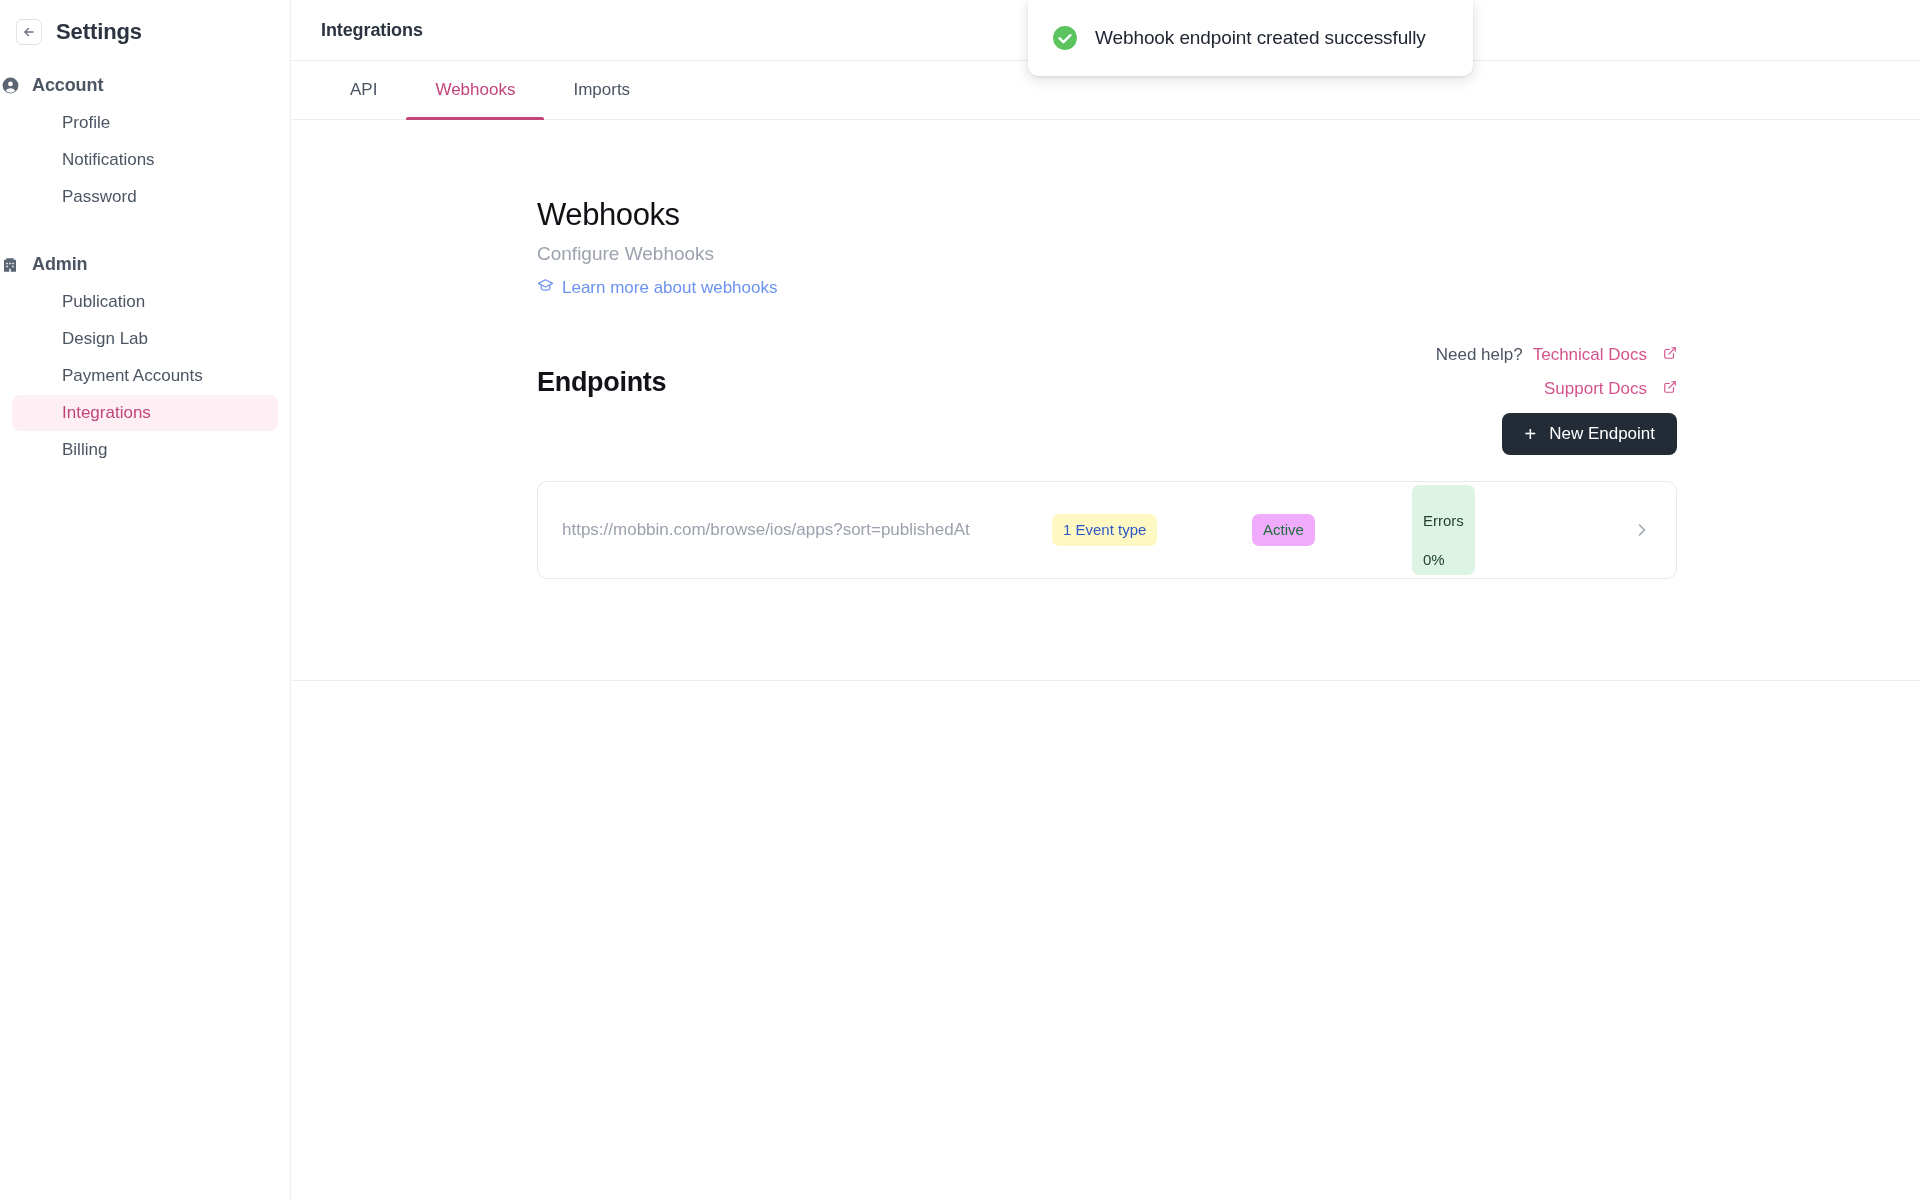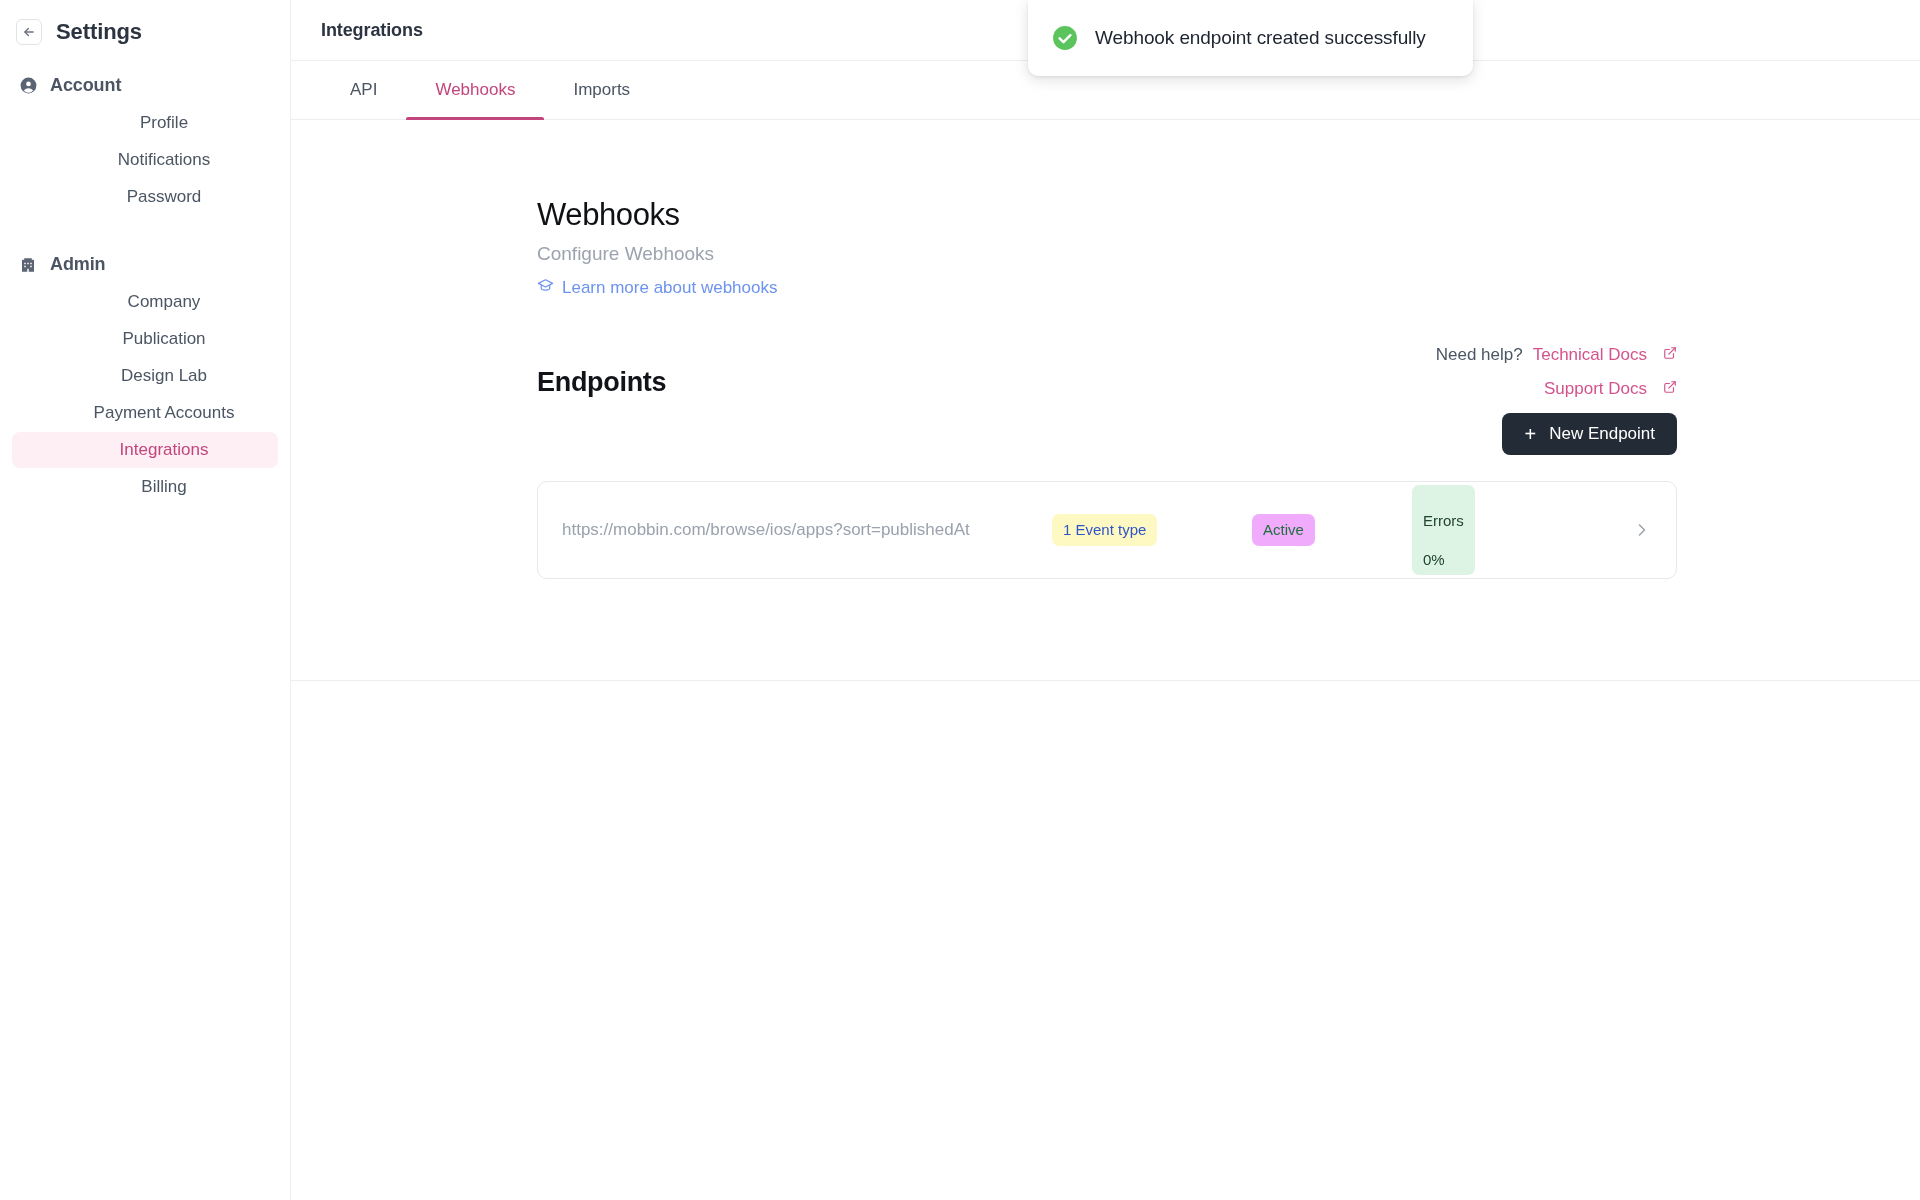--- a/index.html
+++ b/index.html
@@ -28,36 +28,35 @@
     display: flex; align-items: center; justify-content: center;
     background: #fff; cursor: pointer; flex: 0 0 26px;
   }
   .back-btn svg { display: block; }
   .sb-title { font-size: 22px; font-weight: 700; color: #2b3440; letter-spacing: -0.1px; text-align: center; }
 
   .sb-group { margin-top: 24px; }
   .sb-group.second { margin-top: 39px; }
   .sb-group-head {
     display: flex; align-items: center; gap: 12px;
-    padding-left: 18px; margin-bottom: 9px;
+    margin-bottom: 9px;
   }
   .sb-group-icon { width: 20px; height: 20px; flex: 0 0 20px; display:flex; align-items:center; justify-content:center; }
   .sb-group-label { font-size: 18px; font-weight: 700; color: #4c5563; letter-spacing: -0.1px; }
 
   .sb-item {
     display: block;
     font-size: 17px;
     color: #4b5563;
     padding: 8px 12px 8px 50px;
     margin: 0 12px 1px 12px;
     border-radius: 8px;
     cursor: pointer;
     white-space: nowrap;
     line-height: 20px;
-    text-align: center;
   }
   .sb-item.active { background: #fdeff4; color: #c2457c; }
 
   
   .main { flex: 1 1 auto; height: 1200px; background: #ffffff; position: relative; }
   .main-header {
     height: 61px;
     border-bottom: 1px solid #eceef0;
     display: flex; align-items: center;
     padding-left: 30px;
@@ -199,21 +198,20 @@
 
     <div class="sb-group second">
       <div class="sb-group-head">
         <span class="sb-group-icon">
           <svg width="18" height="18" viewBox="0 0 24 24" fill="#5b6472">
             <path d="M4 21V6a1 1 0 0 1 1-1h2V3h10v2h2a1 1 0 0 1 1 1v15h-7v-4h-2v4H4zm5-12H7v2h2V9zm4 0h-2v2h2V9zm4 0h-2v2h2V9zM9 13H7v2h2v-2zm8 0h-2v2h2v-2z"></path>
           </svg>
         </span>
         <span class="sb-group-label">Admin</span>
       </div>
-      <div class="sb-item">Company</div>
       <div class="sb-item">Publication</div>
       <div class="sb-item">Design Lab</div>
       <div class="sb-item">Payment Accounts</div>
       <div class="sb-item active">Integrations</div>
       <div class="sb-item">Billing</div>
     </div>
   </aside>
 
   <main class="main">
     <div class="main-header">

